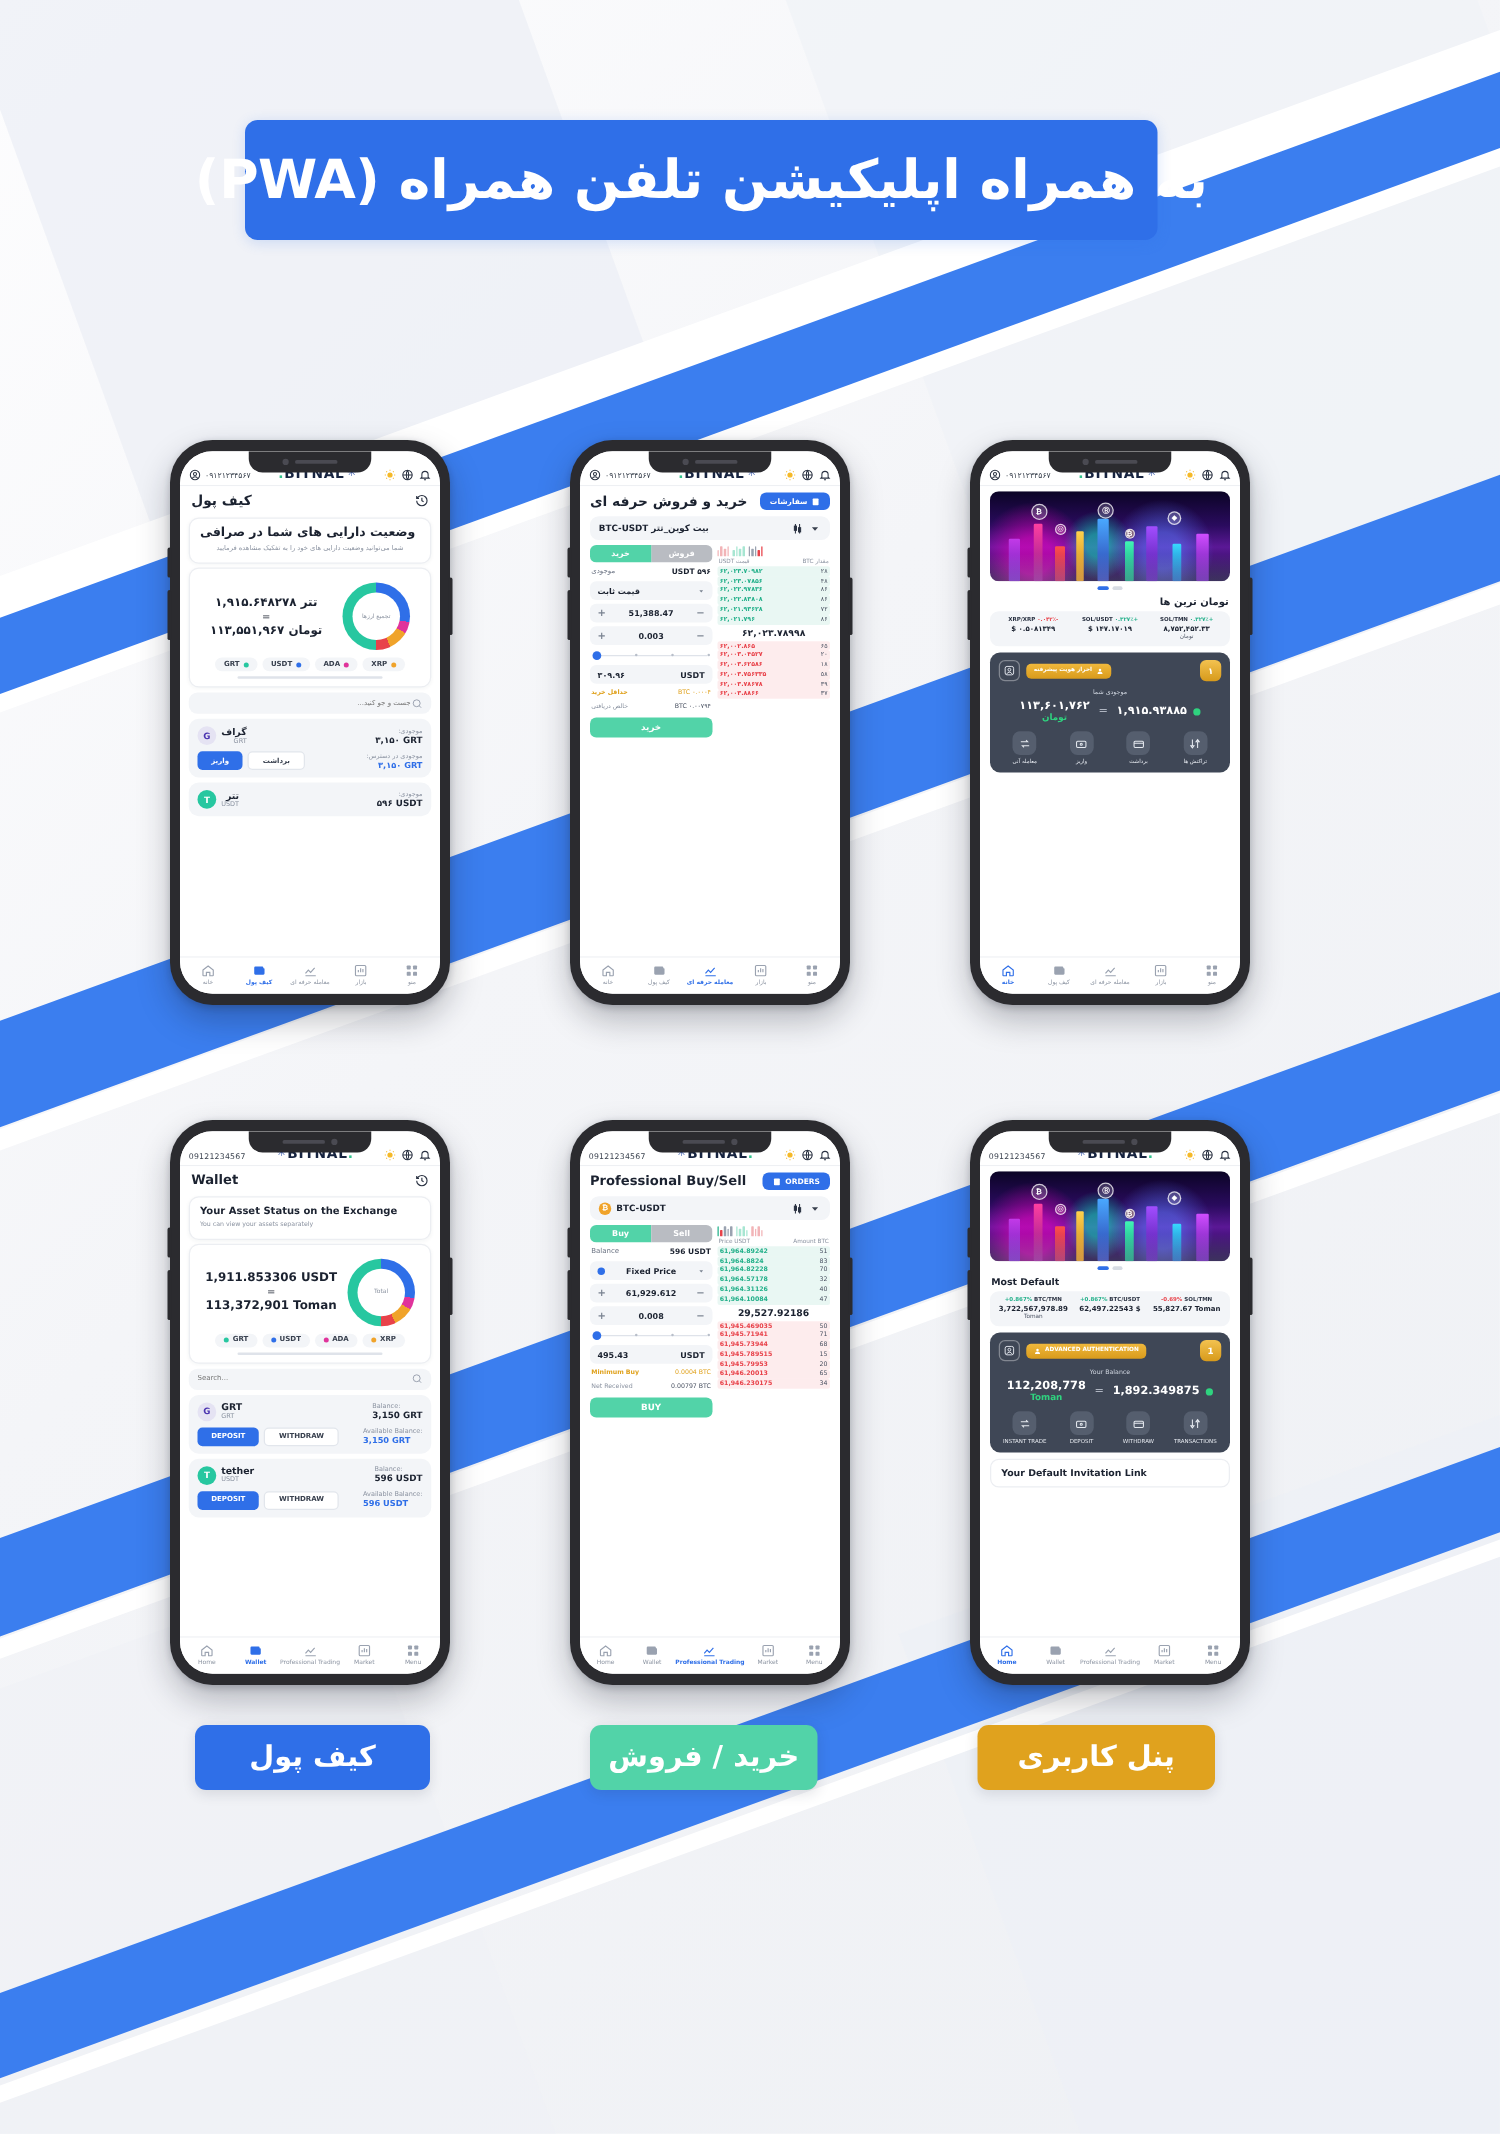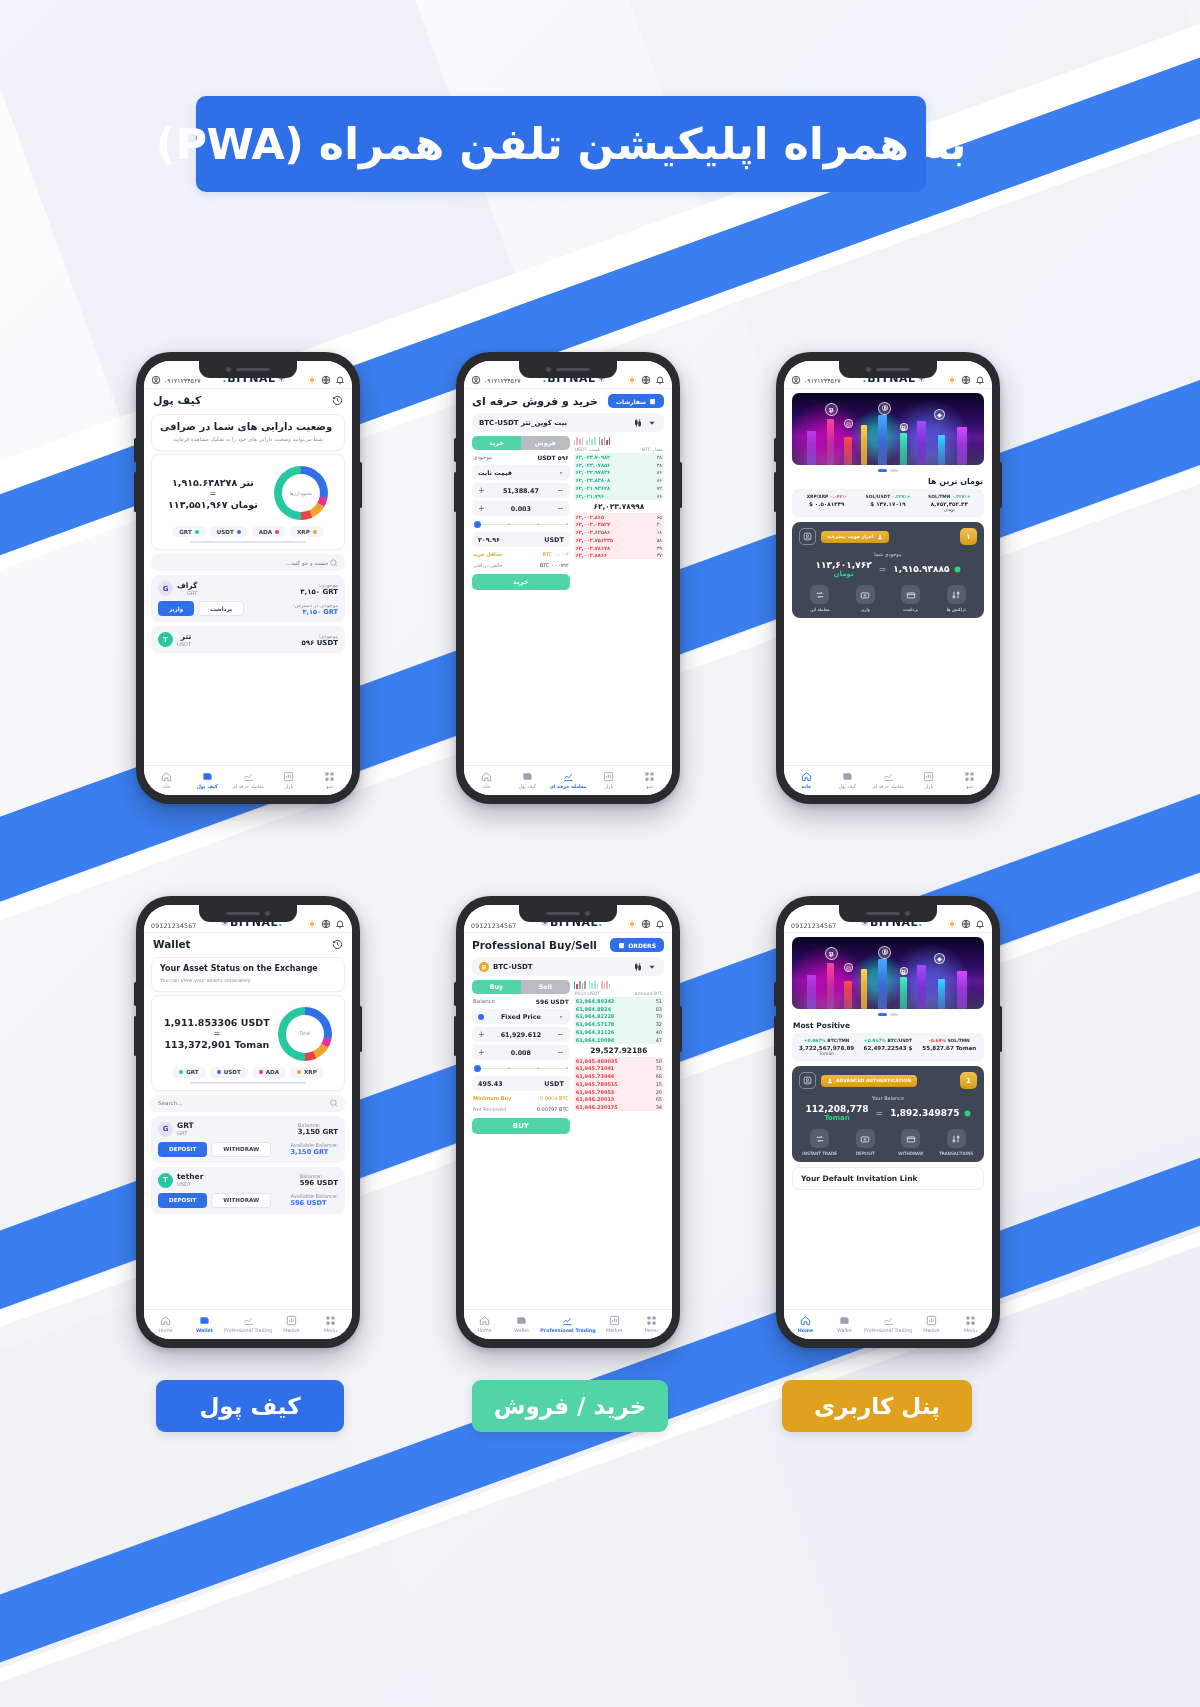--- a/index.html
+++ b/index.html
@@ -352,21 +352,21 @@
 
   
   .flabel {
     position:absolute; z-index:6;
     height: 52px; border-radius: 9px;
     display:flex; align-items:center; justify-content:center;
     color:#fff; font-size:23px; font-weight:bold;
     box-shadow: 0 3px 10px rgba(30,40,60,.13);
   }
   #label-wallet   { left: 156px; top: 1380px; width: 188px; background:#2f6fe8; }
-  #label-trade    { left: 472px; top: 1380px; width: 196px; background:#52d3a8; }
+  #label-trade    { left: 472px; top: 1380px; width: 182px; background:#52d3a8; }
   #label-panel    { left: 782px; top: 1380px; width: 190px; background:#e0a21e; }
 
   
   #phone-wallet-fa { left: 136px; top: 352px; }
   #phone-trade-fa  { left: 456px; top: 352px; }
   #phone-panel-fa  { left: 776px; top: 352px; }
   #phone-wallet-en { left: 136px; top: 896px; }
   #phone-trade-en  { left: 456px; top: 896px; }
   #phone-panel-en  { left: 776px; top: 896px; }
 </style>
@@ -1534,21 +1534,21 @@
         <span class="glow" style="left:45%;top:12%;width:13px;height:13px;background:rgba(255,255,255,.18)">Ⓑ</span>
         <span class="glow" style="left:74%;top:22%;width:11px;height:11px;background:rgba(255,255,255,.18)">◆</span>
         <span class="glow" style="left:27%;top:36%;width:9px;height:9px;background:rgba(255,120,200,.3)">◎</span>
         <span class="glow" style="left:56%;top:42%;width:8px;height:8px;background:rgba(255,210,80,.35)">₿</span>
         <span class="shine"></span>
       </div>
       <div class="dots">
           <i class="on"></i>
           <i></i>
         </div>
-      <div class="sec-title en" style="text-align:left">Most Positive</div>
+      <div class="sec-title en" style="text-align:left">Most Default</div>
       <div class="ticker-card">
         <div class="tk">
           <div class="hdr"><span class="up">+0.867%</span> <span>BTC/TMN</span></div>
           <div class="px">3,722,567,978.89</div>
           <div class="cur">Toman</div>
         </div>
         <div class="tk">
           <div class="hdr"><span class="up">+0.867%</span> <span>BTC/USDT</span></div>
           <div class="px">62,497.22543 $</div>
         </div>

